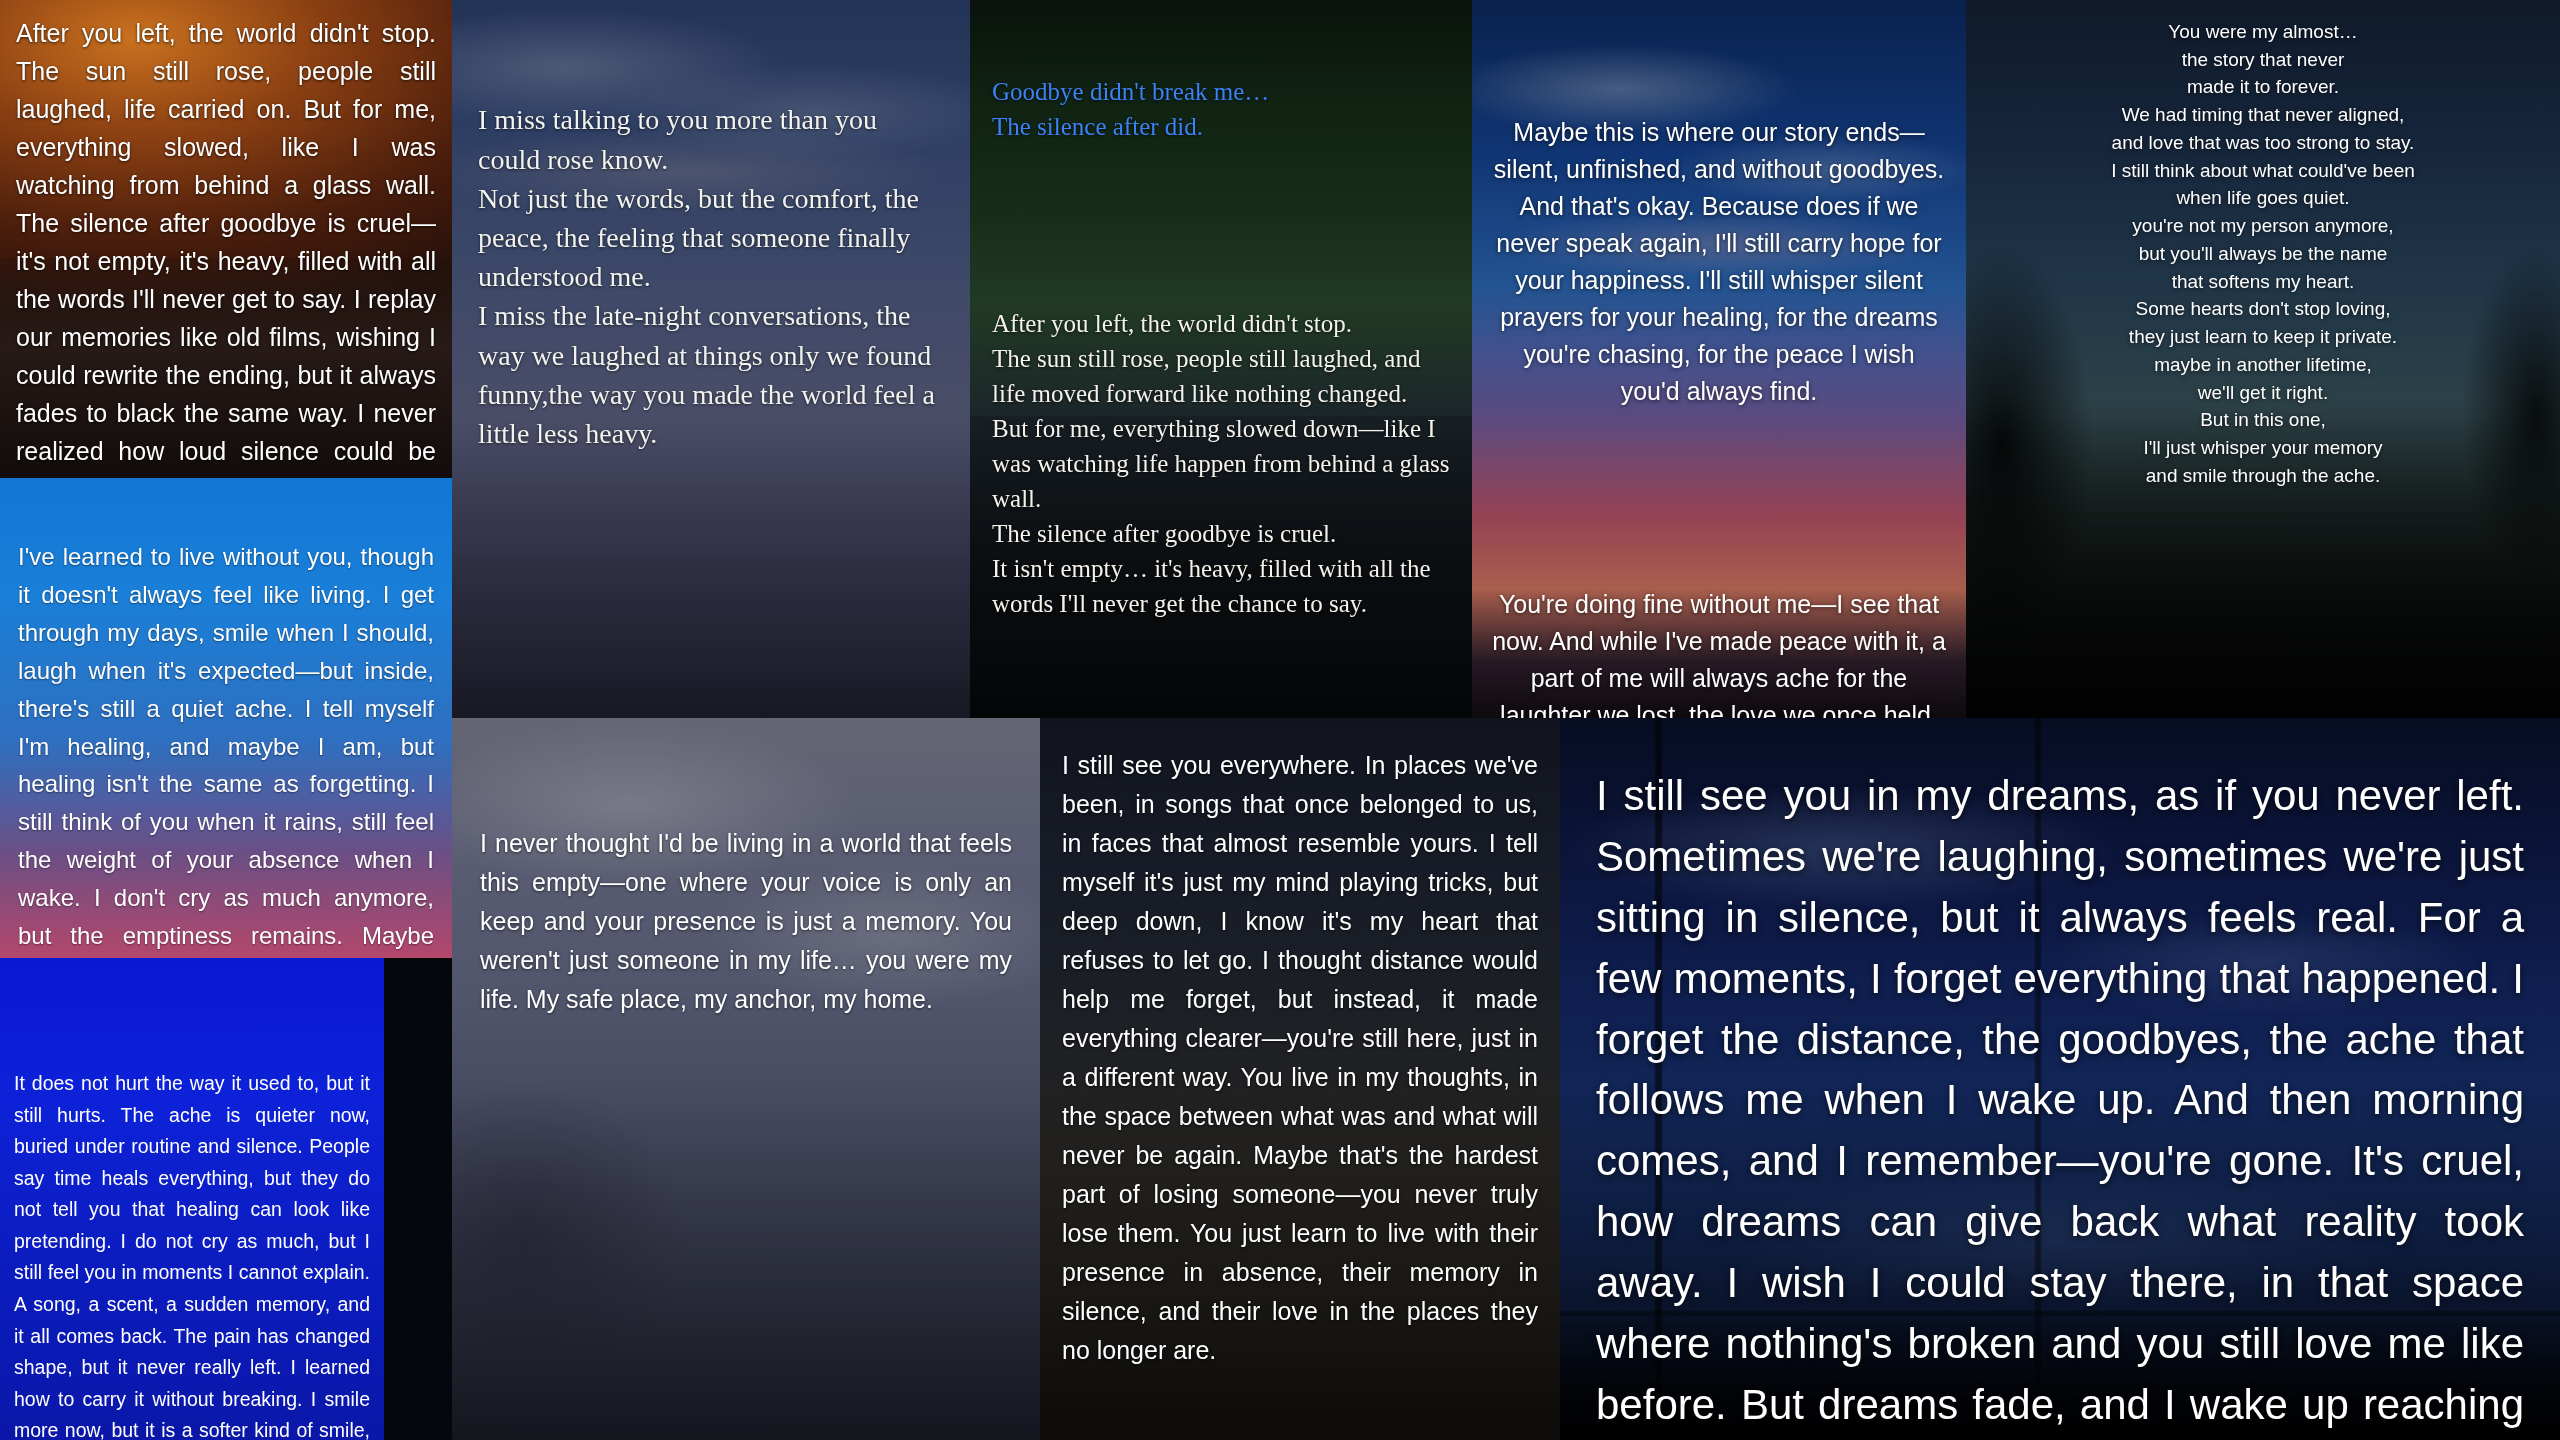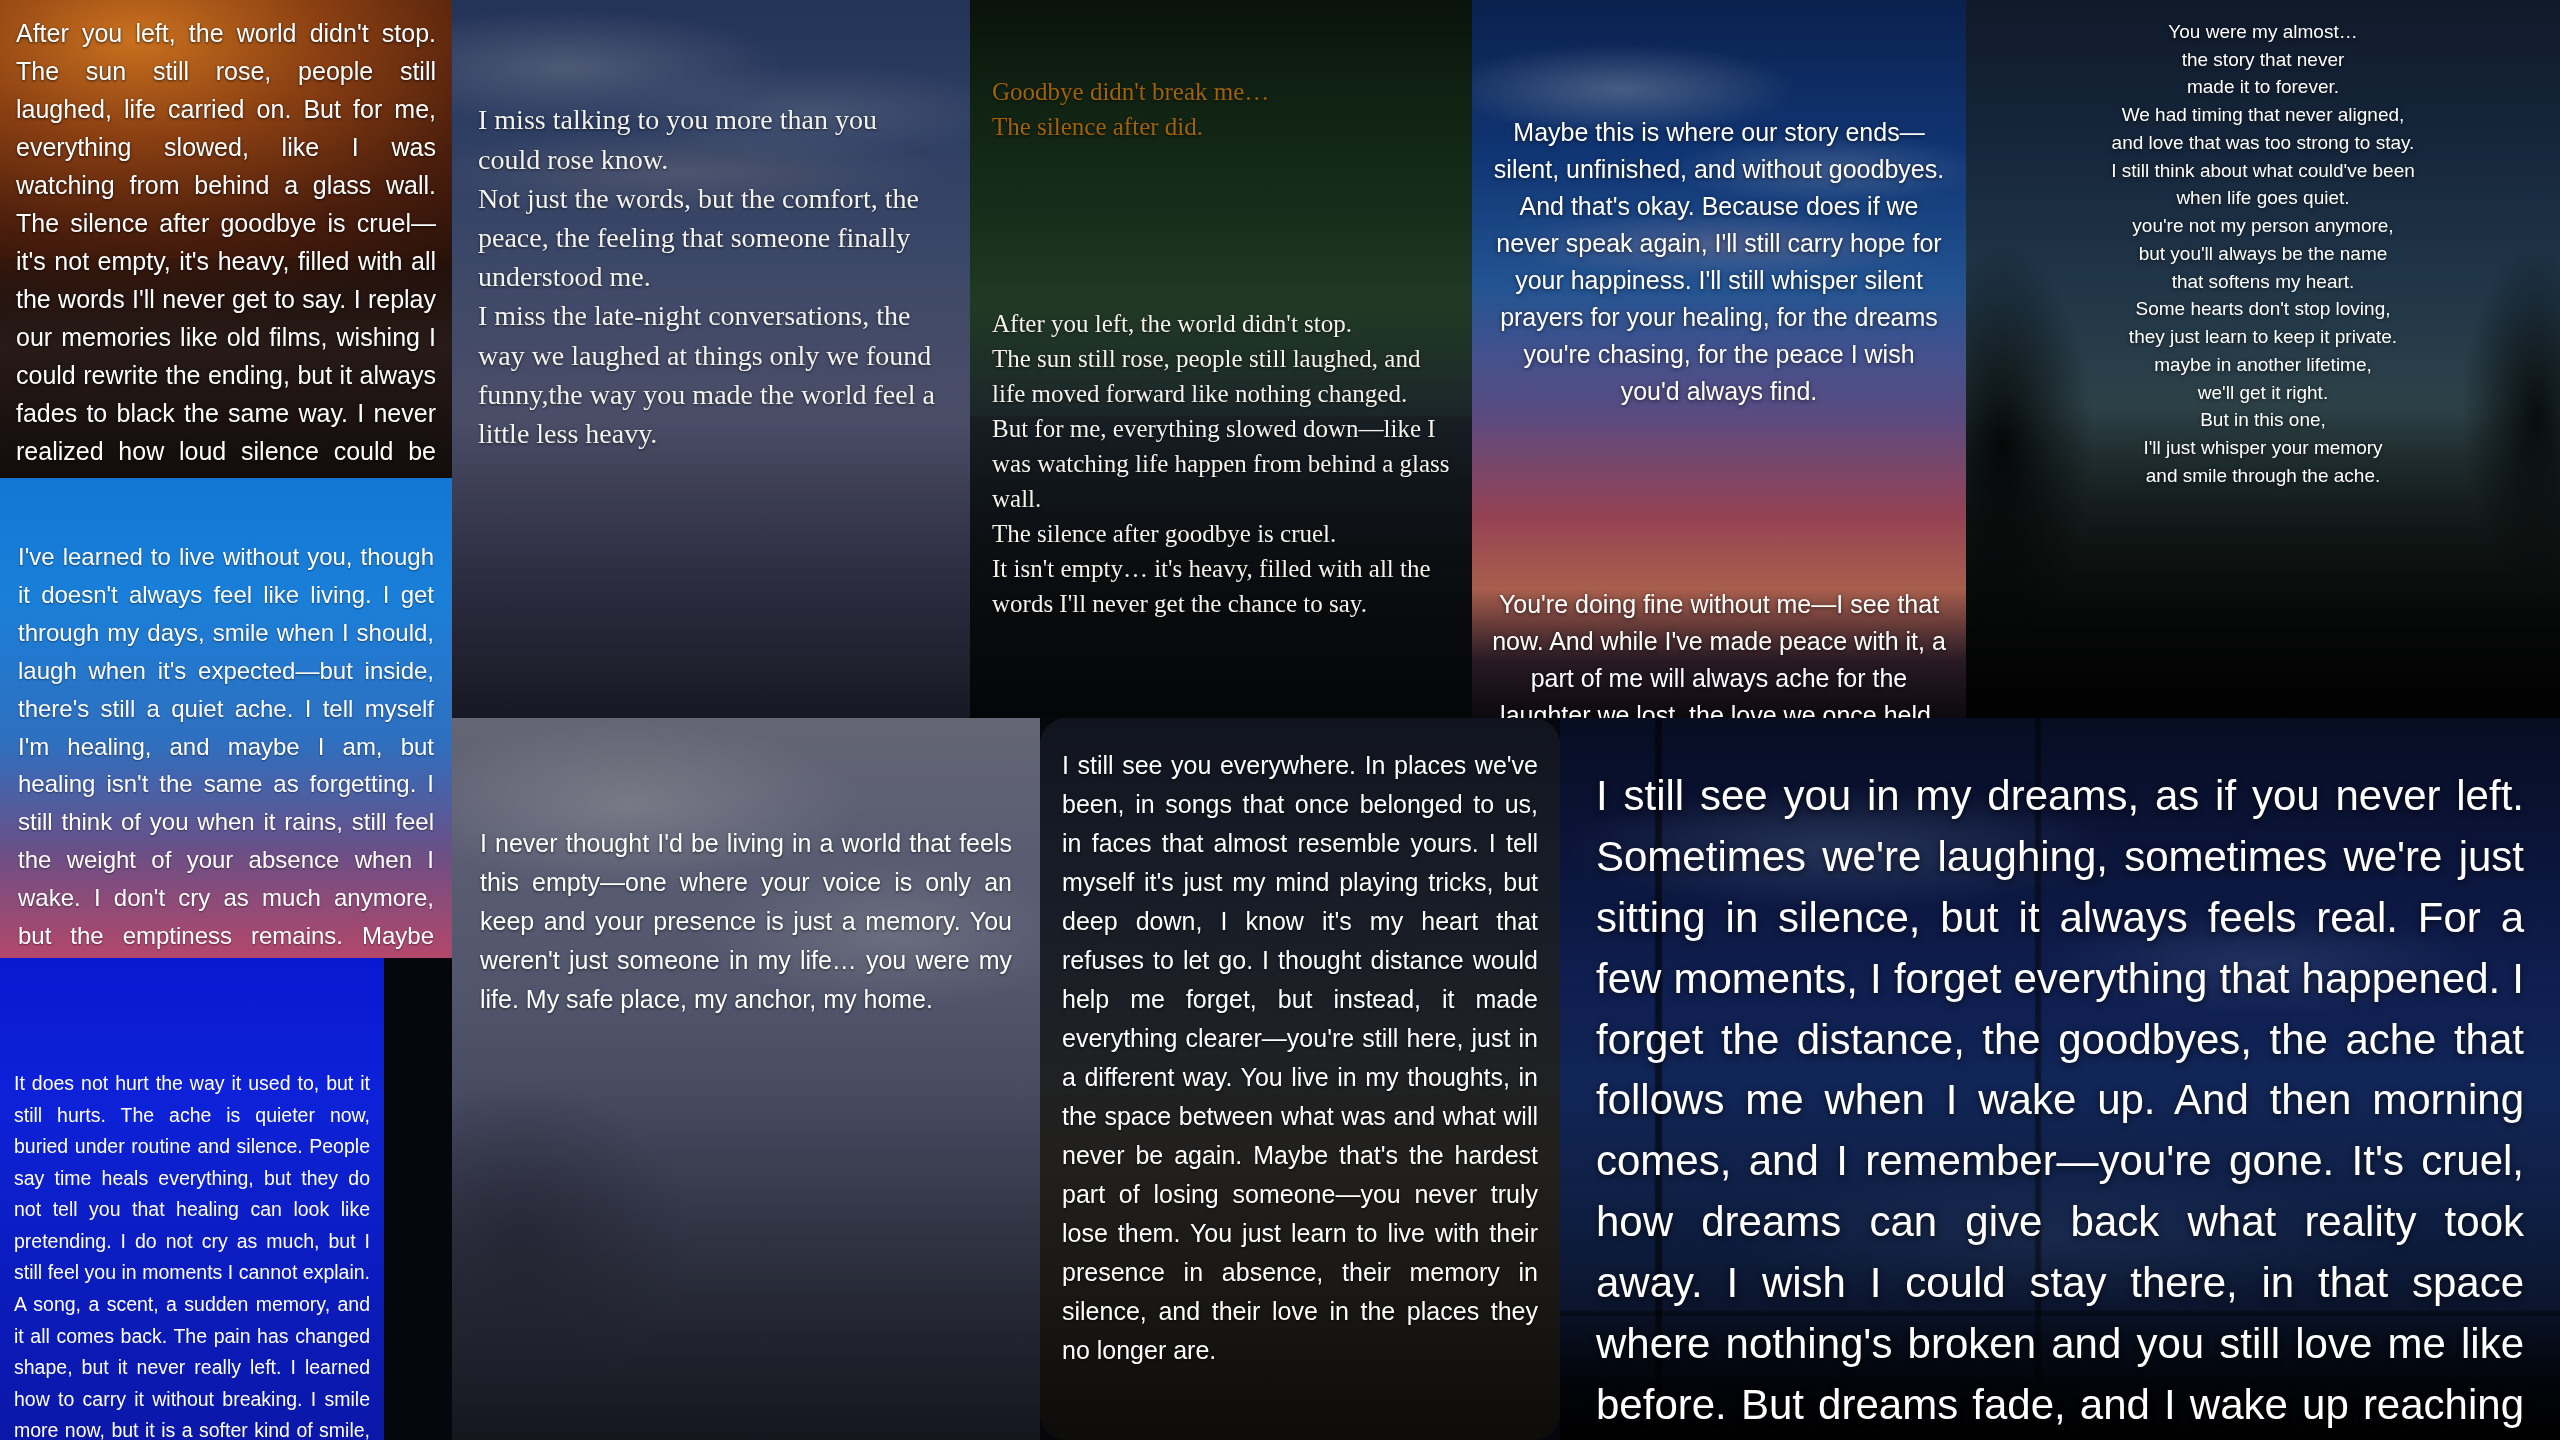--- a/index.html
+++ b/index.html
@@ -146,21 +146,21 @@
     background: linear-gradient(180deg, rgba(0,0,0,0.30) 0%, rgba(0,0,0,0.22) 45%, rgba(0,0,0,0.40) 100%);
   }
   #c5 .txt {
     padding: 4px 22px 0 22px;
     font-family: "Liberation Serif", serif;
     color: #f4f2ea;
     font-size: 25px;
     line-height: 1.40;
     text-shadow: 0 1px 3px rgba(0,0,0,0.7);
   }
-  #c5 .hdr { color: #a16207; display:block; }
+  #c5 .hdr { color: #3b82f6; display:block; }
   #c5 .gap { display:block; height: 22px; }
 
   
   #c6 {
     left: 1472px; top: 0px; width: 494px; height: 718px;
   }
   #c6 .bgwrap {
     background:
       linear-gradient(180deg, #0d2a63 0%, #14428f 22%, #2a63ad 40%, #6d5a9b 58%, #c2566d 72%, #e8826a 82%, #3a2636 92%, #140f16 100%);
   }
@@ -234,21 +234,21 @@
     color: #ffffff;
     font-size: 25px;
     line-height: 1.56;
     text-align: justify;
     text-shadow: 0 1px 3px rgba(0,0,0,0.6);
   }
   #c8 .gap { display:block; height: 30px; }
 
   
   #c9 {
-    left: 1040px; top: 718px; width: 520px; height: 722px; border-radius: 27px;
+    left: 1040px; top: 718px; width: 520px; height: 722px;
   }
   #c9 .bgwrap {
     background:
       linear-gradient(180deg, #1b2030 0%, #232a3c 20%, #2a2e36 42%, #33302c 62%, #2a2622 80%, #171511 100%);
   }
   #c9 .scrim {
     background: linear-gradient(180deg, rgba(0,0,0,0.38) 0%, rgba(0,0,0,0.30) 50%, rgba(0,0,0,0.45) 100%);
   }
   #c9 .txt {
     padding: 28px 22px 0 22px;

